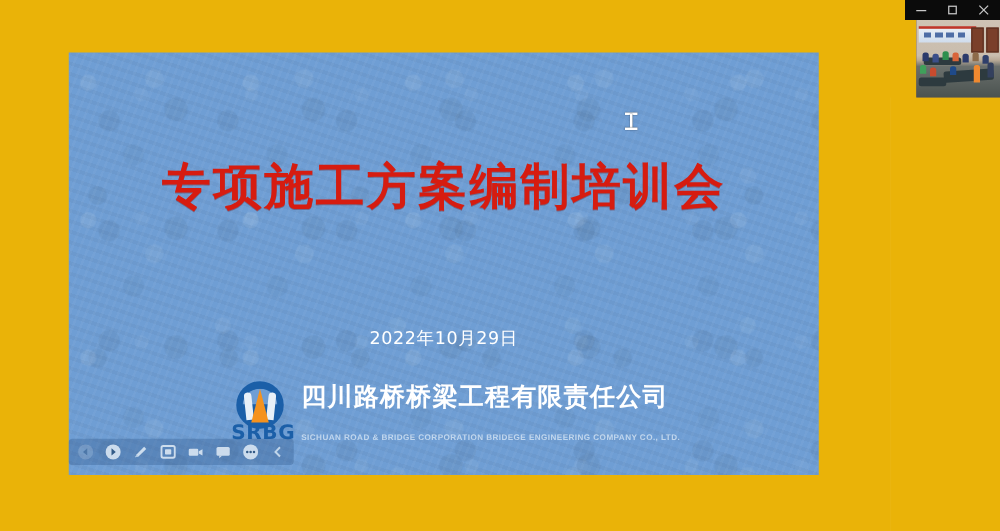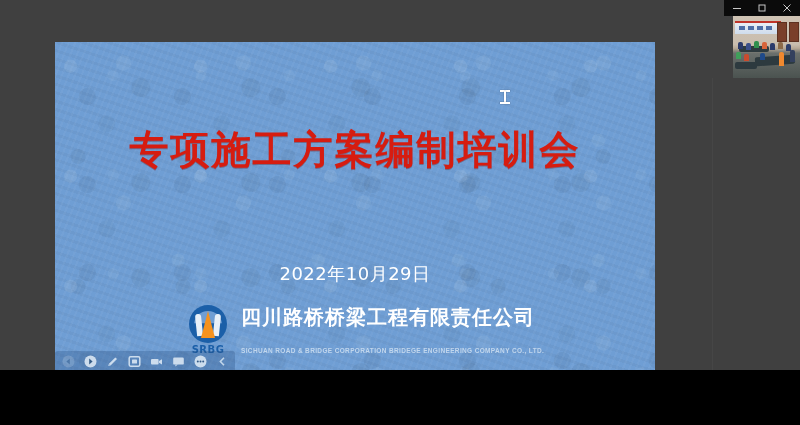--- a/index.html
+++ b/index.html
@@ -2,22 +2,22 @@
 <html><head>
 <meta charset="utf-8">
 <style>
   html, body {
     margin: 0; padding: 0;
     background: #000;
     font-family: "Liberation Sans", sans-serif;
   }
   #screen {
     position: relative;
-    width: 800px; height: 370px;
-    background: #404040;
+    width: 800px; height: 425px;
+    background: #eab308;
     overflow: hidden;
   }
 
   
   #win-controls {
     position: absolute;
     top: 0; right: 0;
     width: 76px; height: 16px;
     display: flex;
     align-items: center;
@@ -119,21 +119,21 @@
     text-shadow: 0 1px 0 rgba(120,10,0,.35);
   }
 
   #slide-date {
     position: absolute;
     left: 0; right: 0;
     top: 220px;
     text-align: center;
     color: #ffffff;
     font-family: "DejaVu Sans", "Liberation Sans", sans-serif;
-    font-size: 18px;
+    font-size: 14px;
     font-weight: 400;
     letter-spacing: .5px;
     white-space: nowrap;
   }
 
   #slide-company {
     position: absolute;
     left: 130px;
     top: 263px;
     display: flex;
@@ -168,21 +168,21 @@
     width:0; height:0;
     border-left:7px solid transparent;
     border-right:7px solid transparent;
     border-bottom:27px solid #f5921e;
   }
   #company-logo .logo-text {
     position:absolute; left:0; bottom:0;
     width:46px; text-align:center;
     color:#1b5fa8;
     font-family:"DejaVu Sans", sans-serif;
-    font-size:10px; font-weight:700; letter-spacing:.5px;
+    font-size:16px; font-weight:700; letter-spacing:.5px;
   }
   #company-names { display:flex; flex-direction:column; gap:18px; }
   #company-cn {
     color: #ffffff;
     font-family: "DejaVu Sans", "Liberation Sans", sans-serif;
     font-size: 20px;
     font-weight: 700;
     letter-spacing: 1px;
     white-space: nowrap;
     line-height: 1.15;

